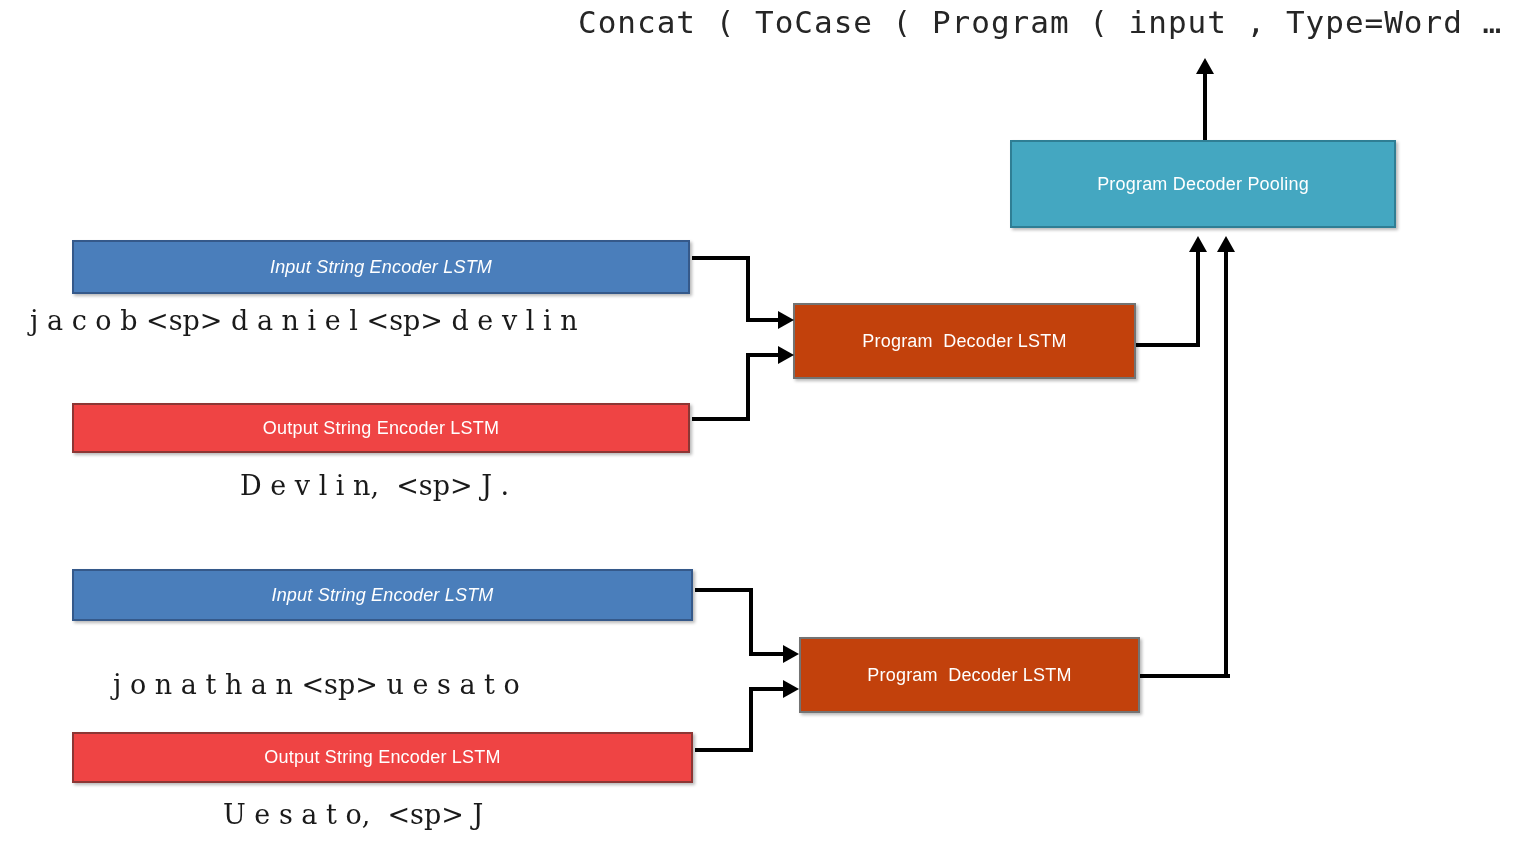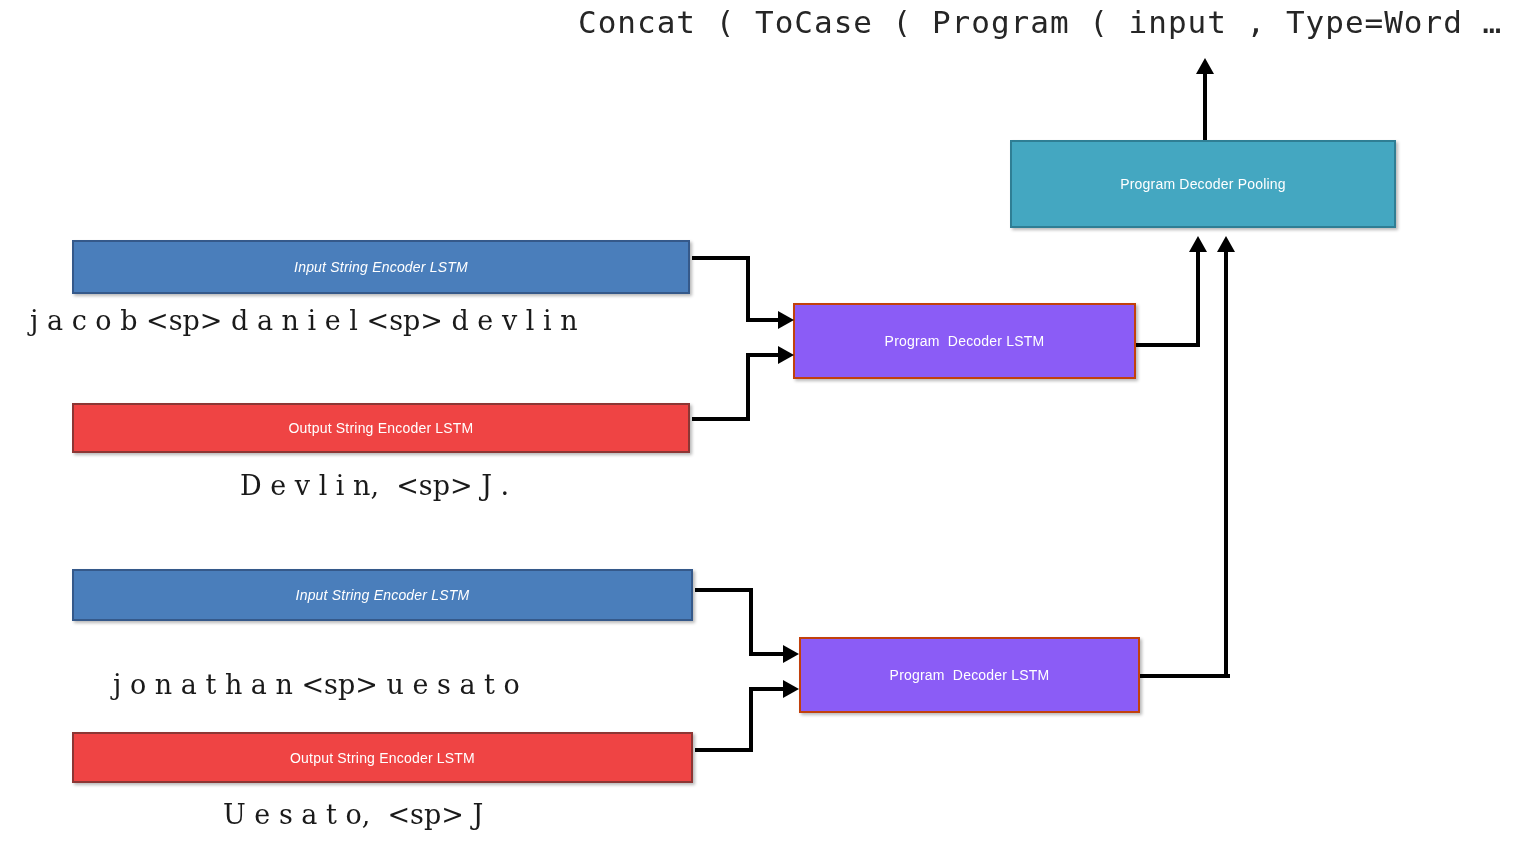--- a/index.html
+++ b/index.html
@@ -31,29 +31,29 @@
 
   
   .box {
     position: absolute;
     box-sizing: border-box;
     display: flex;
     align-items: center;
     justify-content: center;
     color: #ffffff;
     font-family: "Liberation Sans", sans-serif;
-    font-size: 14px;
+    font-size: 18px;
     font-weight: 400;
     letter-spacing: .2px;
     box-shadow: 2px 2px 3px rgba(0,0,0,.28);
     white-space: pre;
   }
   .box.blue   { background: #4a7ebb; border: 2px solid #35598a; font-style: italic; }
   .box.red    { background: #ef4444; border: 2px solid #8c3634; }
-  .box.green  { background: #8b5cf6; border: 2px solid #c2410c; }
+  .box.green  { background: #c2410c; border: 2px solid #737373; }
   .box.teal   { background: #44a7c1; border: 2px solid #2f7e94; }
 
   
   .string {
     position: absolute;
     font-family: "DejaVu Serif", serif;
     font-size: 27px;
     color: #1a1a1a;
     white-space: pre;
     letter-spacing: 0px;

